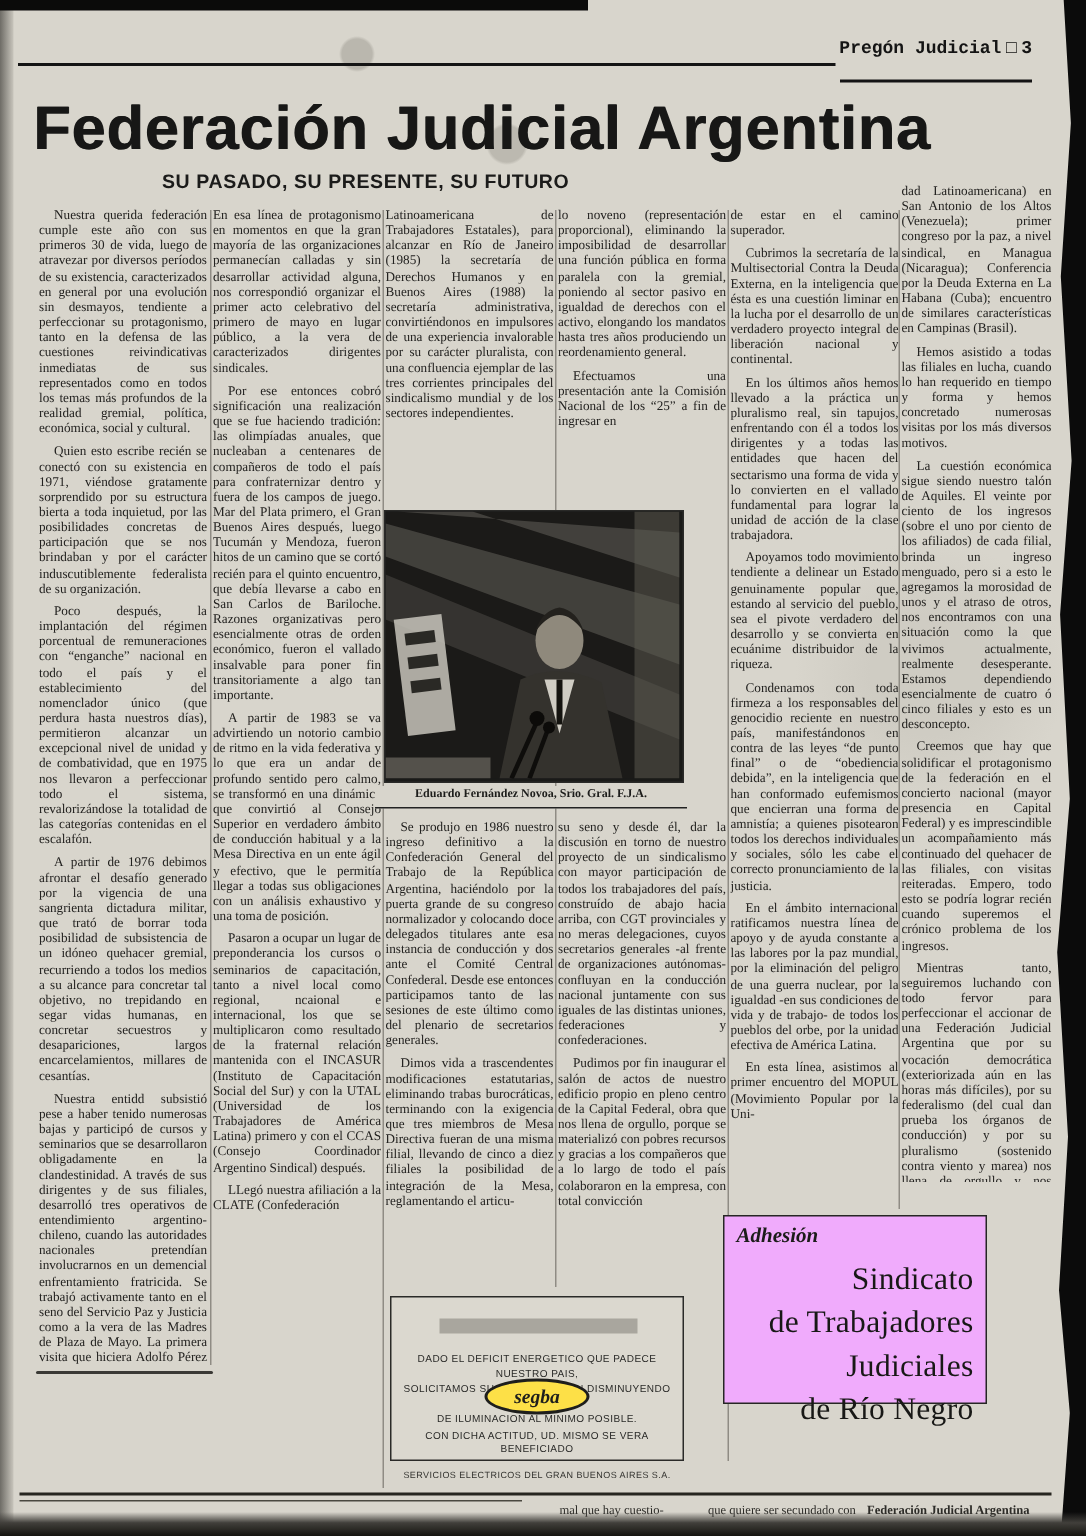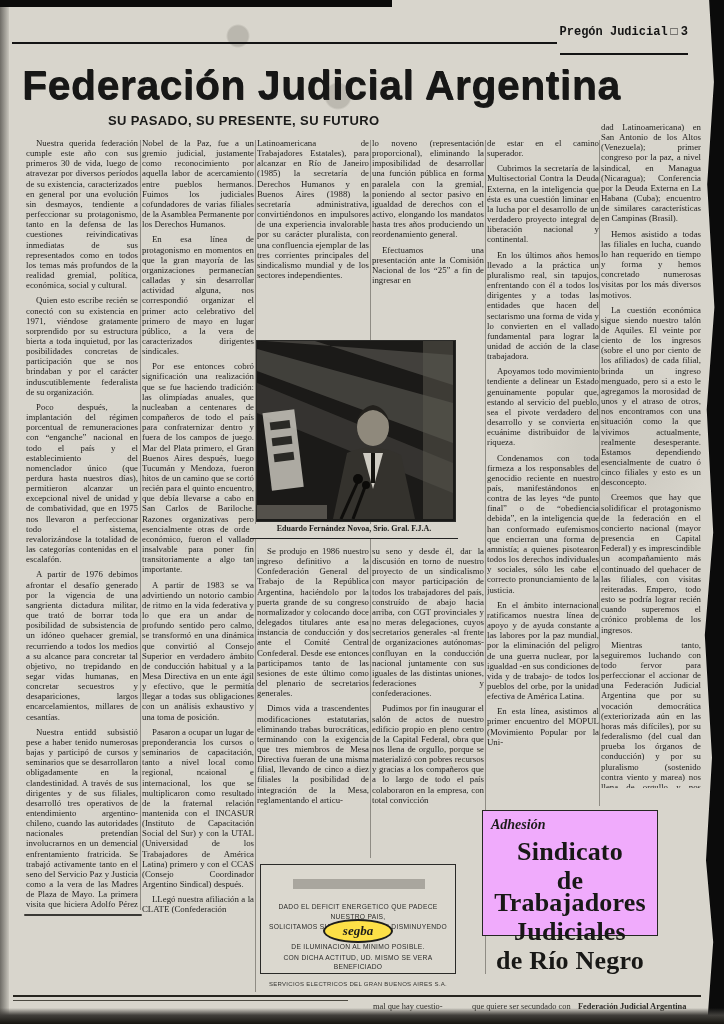--- a/index.html
+++ b/index.html
@@ -61,22 +61,22 @@
   .segba-lines{margin-top:5px;}
   .segba-line{margin:0 6px 1px;font-family:"Liberation Sans",sans-serif;font-size:6.7px;
     line-height:9.5px;letter-spacing:0.3px;text-align:center;color:#2a2a28;text-indent:0;}
   .segba-footer{margin-top:9px;font-family:"Liberation Sans",sans-serif;font-size:6px;
     letter-spacing:0.3px;text-align:center;color:#33332f;}
   
   .adhesion-box{position:absolute;left:482px;top:810px;width:176px;height:126px;z-index:3;
     background:#f0abfc;border:1.5px solid #262624;box-sizing:border-box;padding:6px 8px;}
   .adhesion-label{font-style:italic;font-weight:bold;font-size:14px;color:#1c1c1a;}
   .adhesion-name{margin-top:8px;text-align:center;}
-  .adh-line{margin:0 0 7px;font-weight:bold;font-size:26px;line-height:22px;
-    color:#181816;text-indent:0;text-align:center;letter-spacing:0.2px;}
+  .adh-line{margin:0 0 7px;font-weight:normal;font-size:21px;line-height:22px;
+    color:#181816;text-indent:0;text-align:right;letter-spacing:0.2px;}
   
   .frag{position:absolute;top:1002px;font-size:8.4px;color:#2d2c28;z-index:2;white-space:nowrap;}
   .frag-1{left:345px;padding-left:28px;}
   .frag-2{left:472px;}
   .frag-3{left:578px;font-weight:bold;}
 </style>
 </head>
 <body>
 
 <div class="paper"></div>
@@ -96,21 +96,20 @@
 <div class="gutter" style="left:599px;top:140px;height:666px;"></div>
 
 <div class="col" style="left:26px;top:138px;height:772px;">
     <p class="para">Nuestra querida federación cumple este año con sus primeros 30 de vida, luego de atravezar por diversos períodos de su existencia, caracterizados en general por una evolución sin desmayos, tendiente a perfeccionar su protagonismo, tanto en la defensa de las cuestiones reivindicativas inmediatas de sus representados como en todos los temas más profundos de la realidad gremial, política, económica, social y cultural.</p>
     <p class="para">Quien esto escribe recién se conectó con su existencia en 1971, viéndose gratamente sorprendido por su estructura bierta a toda inquietud, por las posibilidades concretas de participación que se nos brindaban y por el carácter induscutiblemente federalista de su organización.</p>
     <p class="para">Poco después, la implantación del régimen porcentual de remuneraciones con “enganche” nacional en todo el país y el establecimiento del nomenclador único (que perdura hasta nuestros días), permitieron alcanzar un excepcional nivel de unidad y de combatividad, que en 1975 nos llevaron a perfeccionar todo el sistema, revalorizándose la totalidad de las categorías contenidas en el escalafón.</p>
     <p class="para">A partir de 1976 debimos afrontar el desafío generado por la vigencia de una sangrienta dictadura militar, que trató de borrar toda posibilidad de subsistencia de un idóneo quehacer gremial, recurriendo a todos los medios a su alcance para concretar tal objetivo, no trepidando en segar vidas humanas, en concretar secuestros y desapariciones, largos encarcelamientos, millares de cesantías.</p>
     <p class="para">Nuestra entidd subsistió pese a haber tenido numerosas bajas y participó de cursos y seminarios que se desarrollaron obligadamente en la clandestinidad. A través de sus dirigentes y de sus filiales, desarrolló tres operativos de entendimiento argentino-chileno, cuando las autoridades nacionales pretendían involucrarnos en un demencial enfrentamiento fratricida. Se trabajó activamente tanto en el seno del Servicio Paz y Justicia como a la vera de las Madres de Plaza de Mayo. La primera visita que hiciera Adolfo Pérez Esquivel en su carácter de Premio</p>
   </div>
 <div class="col flush-first" style="left:142px;top:138px;height:856px;">
-    <p class="para">Nobel de la Paz, fue a un gremio judicial, justamente como reconocimiento por aquella labor de acercamiento entre pueblos hermanos. Fuimos los judiciales cofundadores de varias filiales de la Asamblea Permanente por los Derechos Humanos.</p>
     <p class="para">En esa línea de protagonismo en momentos en que la gran mayoría de las organizaciones permanecían calladas y sin desarrollar actividad alguna, nos correspondió organizar el primer acto celebrativo del primero de mayo en lugar público, a la vera de caracterizados dirigentes sindicales.</p>
     <p class="para">Por ese entonces cobró significación una realización que se fue haciendo tradición: las olimpíadas anuales, que nucleaban a centenares de compañeros de todo el país para confraternizar dentro y fuera de los campos de juego. Mar del Plata primero, el Gran Buenos Aires después, luego Tucumán y Mendoza, fueron hitos de un camino que se cortó recién para el quinto encuentro, que debía llevarse a cabo en San Carlos de Bariloche. Razones organizativas pero esencialmente otras de orden económico, fueron el vallado insalvable para poner fin transitoriamente a algo tan importante.</p>
     <p class="para">A partir de 1983 se va advirtiendo un notorio cambio de ritmo en la vida federativa y lo que era un andar de profundo sentido pero calmo, se transformó en una dinámica que convirtió al Consejo Superior en verdadero ámbito de conducción habitual y a la Mesa Directiva en un ente ágil y efectivo, que le permitía llegar a todas sus obligaciones con un análisis exhaustivo y una toma de posición.</p>
     <p class="para">Pasaron a ocupar un lugar de preponderancia los cursos o seminarios de capacitación, tanto a nivel local como regional, ncaional e internacional, los que se multiplicaron como resultado de la fraternal relación mantenida con el INCASUR (Instituto de Capacitación Social del Sur) y con la UTAL (Universidad de los Trabajadores de América Latina) primero y con el CCAS (Consejo Coordinador Argentino Sindical) después.</p>
     <p class="para">LLegó nuestra afiliación a la CLATE (Confederación</p>
   </div>
 <div class="col flush-first" style="left:257px;top:138px;height:198px;">
     <p class="para">Latinoamericana de Trabajadores Estatales), para alcanzar en Río de Janeiro (1985) la secretaría de Derechos Humanos y en Buenos Aires (1988) la secretaría administrativa, convirtiéndonos en impulsores de una experiencia invalorable por su carácter pluralista, con una confluencia ejemplar de las tres corrientes principales del sindicalismo mundial y de los sectores independientes.</p>
   </div>
 <div class="col flush-first" style="left:372px;top:138px;height:200px;">

